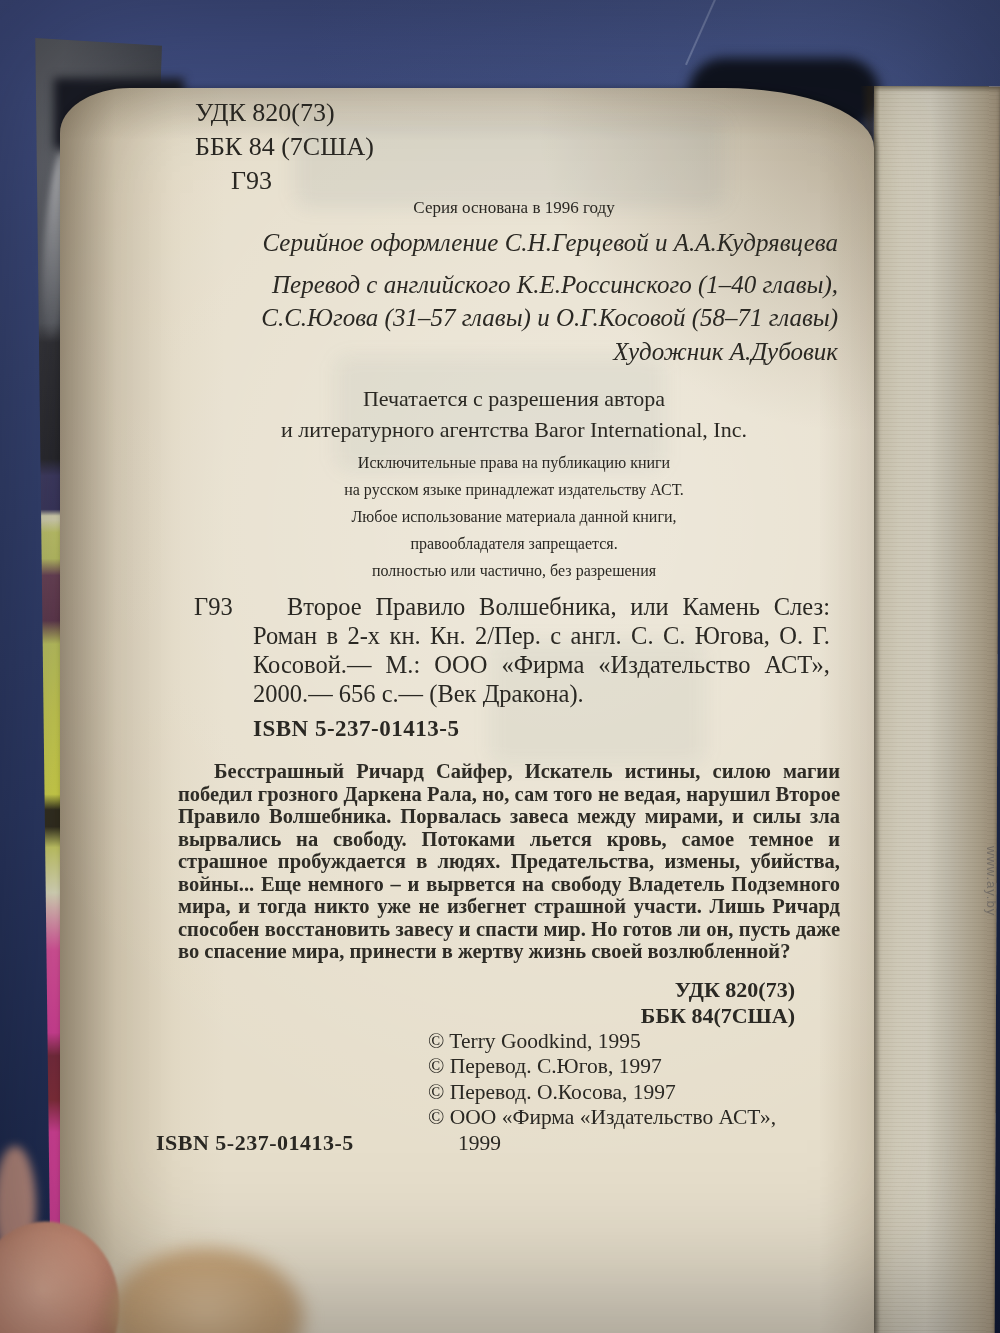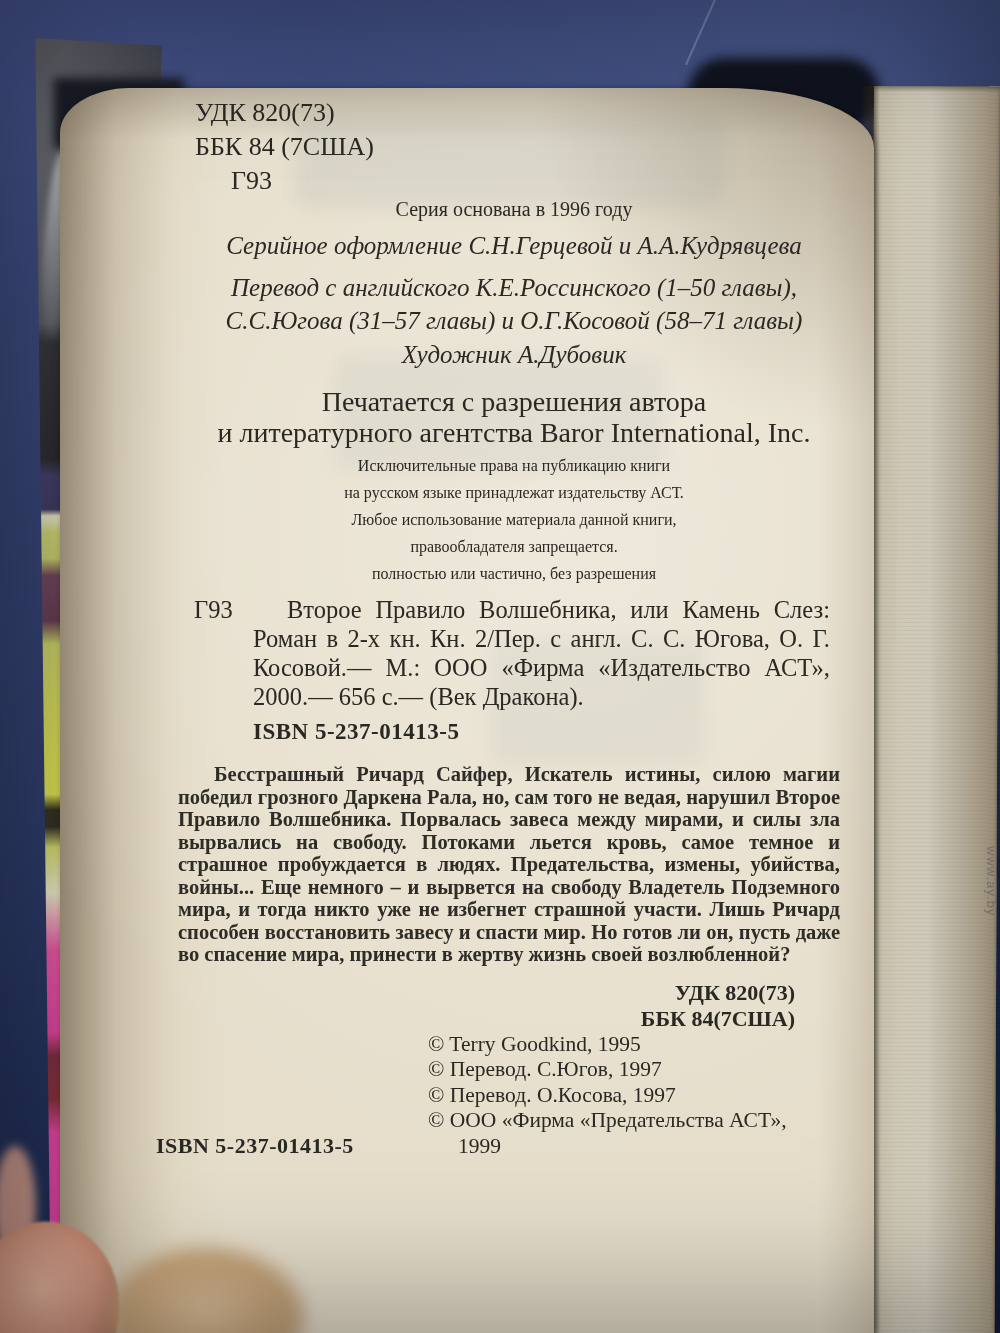--- a/index.html
+++ b/index.html
@@ -74,26 +74,26 @@
   .ghost{background:rgba(100,122,124,0.10); filter:blur(9px); border-radius:14px;}
   #ghost-1{left:235px; top:28px; width:430px; height:92px;}
   #ghost-2{left:275px; top:268px; width:330px; height:115px; background:rgba(100,125,125,0.08);}
   #ghost-3{left:430px; top:552px; width:215px; height:125px; background:rgba(100,125,120,0.07);}
   
   #content{left:130px; top:0; width:648px; color:#2a2823;}
   #content .blk{position:relative;}
   .header{margin-top:8px; padding-left:5px; font-size:26px; line-height:34px;}
   .code-indent{margin-left:36px;}
   .center{text-align:center;}
-  .series{margin-top:0; font-size:20px;}
-  .ital{font-style:italic;}
+  .series{margin-top:0; font-size:17px;}
+  .ital{font-style:italic;text-align:right;}
   .design{margin-top:11px; font-size:25px;}
   .transl{margin-top:11px; font-size:25px; line-height:33px;}
   .artist{margin-top:1px; font-size:25px; line-height:33px;}
-  .permission{margin-top:15px; font-size:28px; line-height:31px;}
+  .permission{margin-top:15px; font-size:22px; line-height:31px;}
   .rights{margin-top:4px; font-size:16px; line-height:27px;}
   .author{margin-top:0; padding-left:5px; font-size:25px; line-height:30px; font-weight:bold;}
   .catalog{margin-top:6px; padding-left:55px; font-size:24.5px; line-height:29px; text-align:justify;}
   .catalog .code{position:absolute; left:4px; top:0; font-weight:normal;}
   .catalog p{margin:8px; text-indent:34px;}
   .isbn-top{margin-top:1px; margin-left:63px; font-size:23px; font-weight:bold; letter-spacing:0.5px;}
   .annotation{margin-top:18px; margin-left:-12px; width:662px; font-size:20.5px; line-height:22.5px;
     font-weight:bold; text-align:justify; text-indent:36px; color:#2e2c26;}
   .f-udk{margin-top:14px; font-size:22px; font-weight:bold; line-height:26px;
     text-align:right; padding-right:43px;}
@@ -143,21 +143,21 @@
         <div>УДК 820(73)</div>
         <div>ББК 84 (7США)</div>
         <div class="code-indent">Г93</div>
       </div>
 
       <div class="blk series center">Серия основана в 1996 году</div>
 
       <div class="blk design center ital">Серийное оформление С.Н.Герцевой и А.А.Кудрявцева</div>
 
       <div class="blk transl center ital">
-        <div>Перевод с английского К.Е.Россинского (1–50 главы),</div>
+        <div>Перевод с английского К.Е.Россинского (1–40 главы),</div>
         <div>С.С.Югова (31–57 главы) и О.Г.Косовой (58–71 главы)</div>
       </div>
 
       <div class="blk artist center ital">Художник А.Дубовик</div>
 
       <div class="blk permission center">
         <div>Печатается с разрешения автора</div>
         <div>и литературного агентства Baror International, Inc.</div>
       </div>
 
@@ -181,21 +181,21 @@
 
       <div class="blk f-udk">
         <div>УДК 820(73)</div>
         <div>ББК 84(7США)</div>
       </div>
 
       <div class="blk copyrights">
         <div>© Terry Goodkind, 1995</div>
         <div>© Перевод. С.Югов, 1997</div>
         <div>© Перевод. О.Косова, 1997</div>
-        <div>© ООО «Фирма «Предательства АСТ»,</div>
+        <div>© ООО «Фирма «Издательство АСТ»,</div>
         <div class="carry">1999</div>
         <div class="isbn-bottom">ISBN 5-237-01413-5</div>
       </div>
 
     </div>
   </div>
 
   <div id="finger-sliver" class="abs"></div>
   <div id="finger" class="abs"></div>
   <div id="thumb-blur" class="abs"></div>

